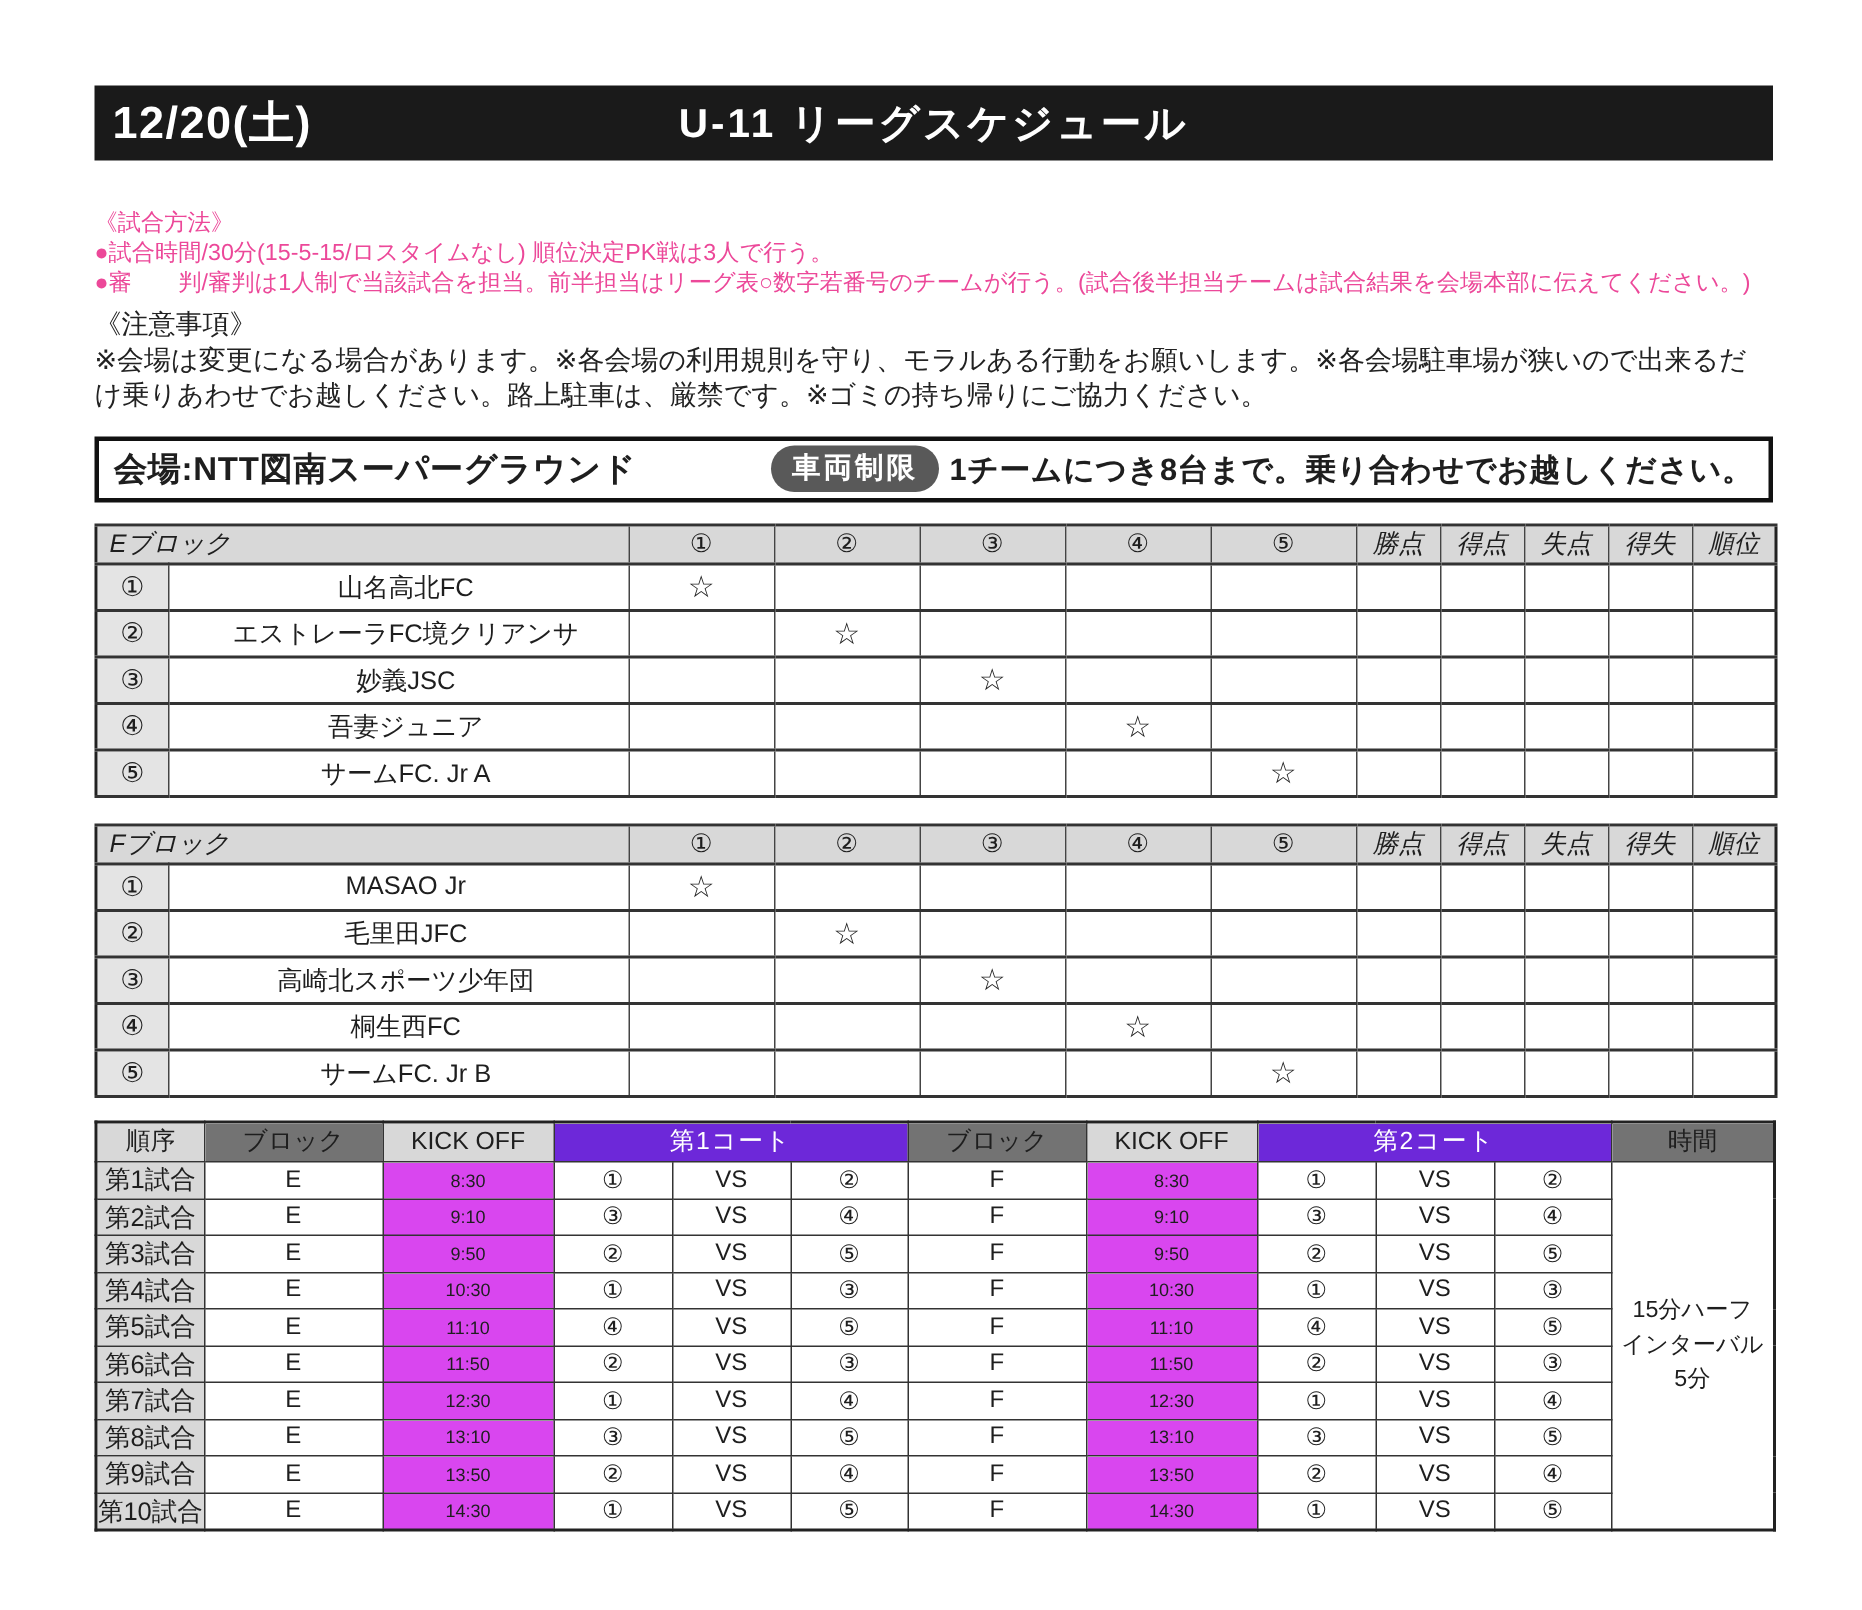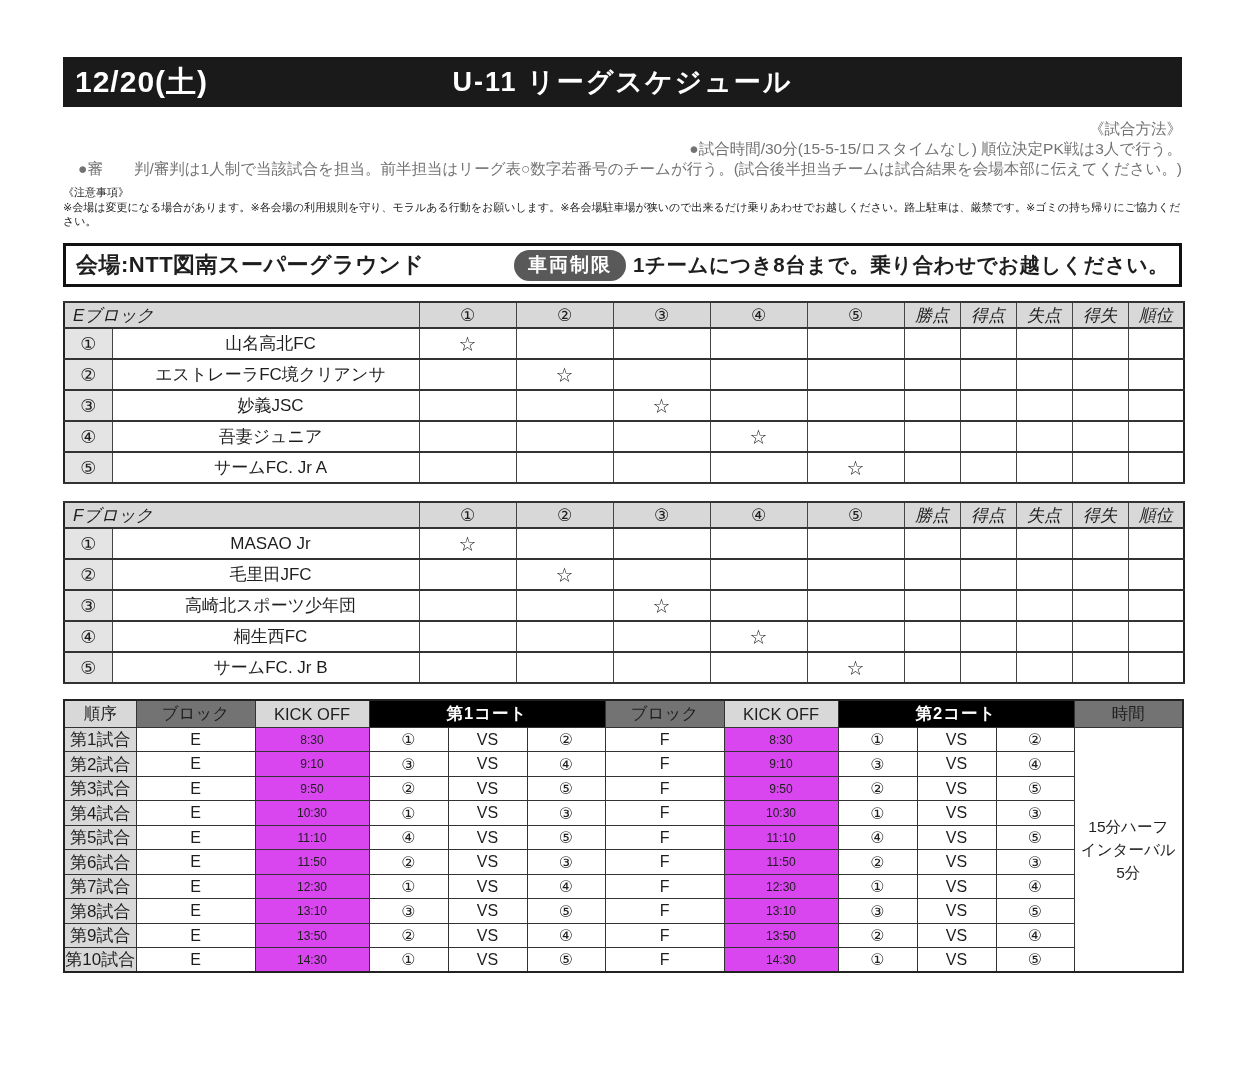--- a/index.html
+++ b/index.html
@@ -6,23 +6,23 @@
   body { background:#ffffff; font-family:"Liberation Sans","DejaVu Sans",sans-serif; color:#1e1e1e; }
   .page { position:relative; width:1241px; height:1073px; background:#fff; overflow:hidden; }
   .content { position:relative; margin-left:63px; width:1119px; }
 
   
   .topbar { position:relative; margin-top:57px; height:50px; background:#1a1a1a; color:#fff; display:flex; align-items:center; }
   .topbar .date { font-size:30px; font-weight:bold; margin-left:12px; letter-spacing:1px; position:relative; z-index:2; }
   .topbar .title { position:absolute; left:0; right:0; text-align:center; font-size:27px; font-weight:bold; letter-spacing:2px; }
 
   
-  .notes { margin-top:12px; font-size:15.5px; line-height:1.3; color:#737373;text-align:right; }
+  .notes { margin-top:32px; font-size:15.5px; line-height:1.3; color:#ec4899; }
   .notes .ln { white-space:nowrap; }
-  .caution { margin-top:6px; font-size:11px; line-height:1.3; color:#222; }
+  .caution { margin-top:6px; font-size:18px; line-height:1.3; color:#222; }
 
   
   .venuebox { margin-top:15px; border:3px solid #111; height:44px; display:flex; align-items:center; padding:0 10px; background:#fff; }
   .venue-label { font-size:22px; font-weight:bold; letter-spacing:0.5px; }
   .badge { margin-left:auto; background:#595959; color:#fff; font-size:19px; font-weight:bold; border-radius:16px; padding:2px 14px 3px; letter-spacing:2px; }
   .restriction { font-size:20.5px; font-weight:bold; margin-left:7px; letter-spacing:0.5px; }
 
   
   table { border-collapse:collapse; table-layout:fixed; }
   .league { width:1119px; margin-top:14px; border:2px solid #222; }
@@ -35,21 +35,21 @@
   .league .markcell { font-size:20px; }
 
   
   .schedule-title-box { margin-top:26px; border:3px solid #111; height:38px; display:flex; align-items:center; justify-content:center; font-size:20px; font-weight:bold; letter-spacing:1px; background:#fff; }
 
   
   .sched { width:1119px; margin-top:15px; border:2px solid #222; }
   .sched th, .sched td { border:1px solid #333; text-align:center; font-weight:normal; font-size:16px; overflow:hidden; }
   .sched thead th { height:27px; background:#737373; font-size:16.5px; }
   .sched thead .gray { background:#d8d8d8; }
-  .sched thead .blackcell { background:#000000; color:#fff; font-weight:bold; letter-spacing:1px; }
+  .sched thead .blackcell { background:#6d28d9; color:#fff; font-weight:normal; letter-spacing:1px; }
   .sched tbody td { height:24.5px; background:#fff; }
   .sched tbody .ordercell { background:#d8d8d8; font-size:17px; }
   .sched tbody .kocell { background:#d946ef; font-size:12px; }
   .sched tbody .timecell { background:#fff; font-size:15.5px; line-height:1.5; vertical-align:middle; }
 </style>
 </head>
 <body>
 
 <div class="page">
   <div class="content">

